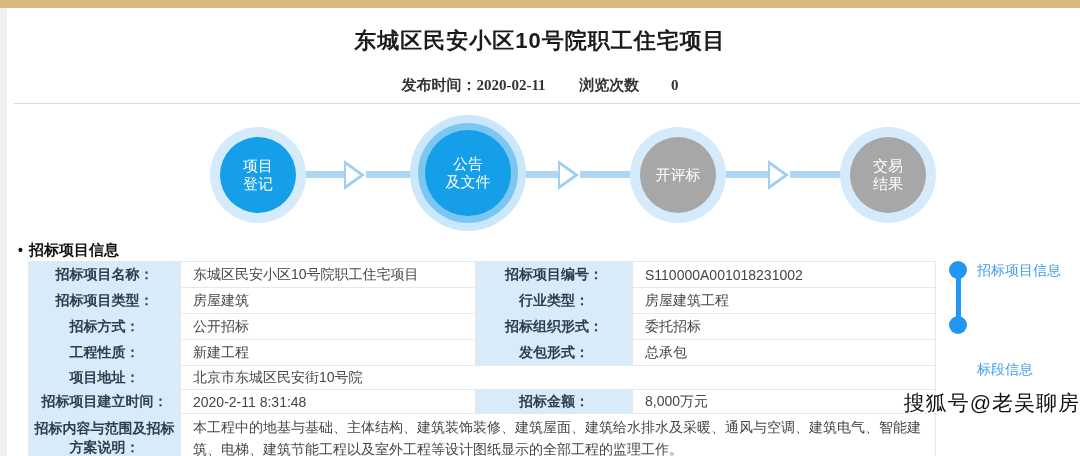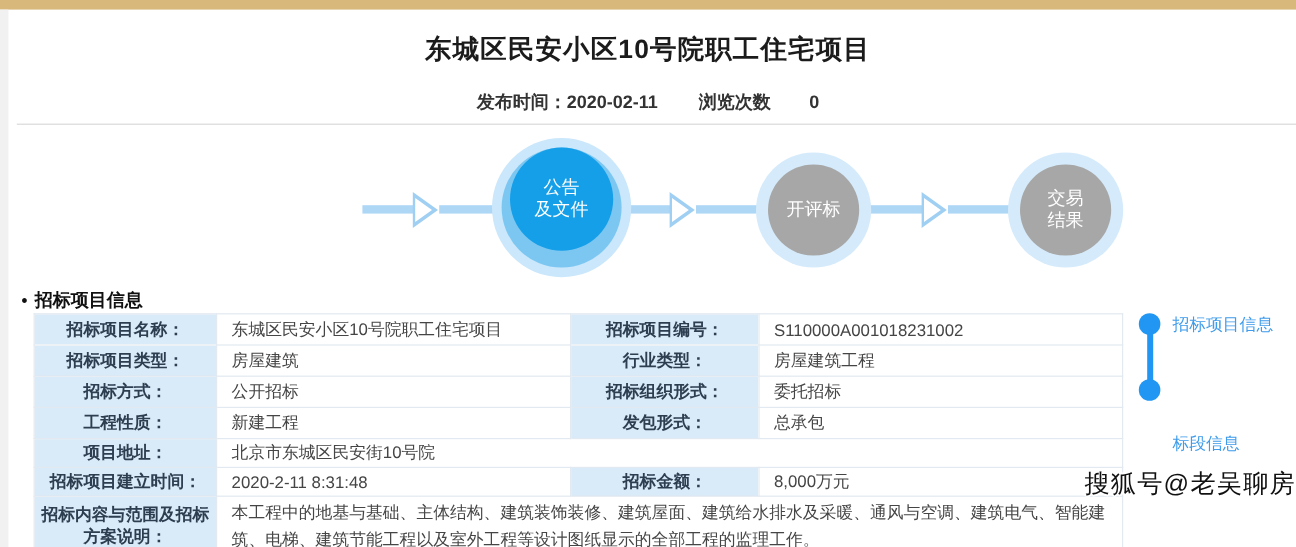--- a/index.html
+++ b/index.html
@@ -8,32 +8,32 @@
     background:#ffffff;font-family:"Liberation Sans","DejaVu Sans",sans-serif;
   }
   
   .topbar{position:absolute;left:0;top:0;width:1080px;height:8px;background:#d9b87c;}
   .left-strip{position:absolute;left:0;top:8px;width:7px;height:448px;background:#f1f1f1;}
 
   
   .title{position:absolute;left:0;top:26px;width:1080px;margin:0;
     text-align:center;font-size:22px;font-weight:bold;color:#1b1b1b;letter-spacing:1px;}
   .meta{position:absolute;left:0;top:76px;width:1080px;text-align:center;
-    font-size:15px;font-weight:bold;color:#333;}
+    font-size:15px;font-weight:bold;color:#333;font-family:Liberation Serif, serif;}
   .meta .views-lbl{margin-left:30px;}
   .meta .views-val{margin-left:28px;}
   .divider{position:absolute;left:14px;top:103px;width:1066px;height:1px;background:#d9d9d9;}
 
   
   .flow{position:absolute;left:0;top:0;width:1080px;height:456px;pointer-events:none;}
   .node{position:absolute;pointer-events:auto;}
   .halo{width:100%;height:100%;border-radius:50%;background:#d5ebfb;
     display:flex;align-items:center;justify-content:center;}
   .mid{width:100px;height:100px;border-radius:50%;background:#7cc7f2;
-    display:flex;align-items:flex-start;justify-content:center;}
+    display:flex;align-items:center;justify-content:center;}
   .core{border-radius:50%;display:flex;flex-direction:column;align-items:center;justify-content:center;
     color:#fff;font-size:15px;line-height:18px;text-align:center;}
   .core .l{display:block;}
   .n1{left:210px;top:127px;width:96px;height:96px;}
   .n1 .core{width:76px;height:76px;background:#159fe9;}
   .n2{left:410px;top:115px;width:116px;height:116px;}
   .n2 .halo{background:#cbe7fb;}
   .n2 .core{width:86px;height:86px;background:#159fe9;}
   .n3{left:630px;top:127px;width:96px;height:96px;}
   .n3 .core{width:76px;height:76px;background:#a7a7a7;}
@@ -110,20 +110,28 @@
   <div class="cline s1a"></div>
   <div class="cline s1b"></div>
   <div class="cline s2a"></div>
   <div class="cline s2b"></div>
   <div class="cline s3a"></div>
   <div class="cline s3b"></div>
   <div class="tri t1"></div>
   <div class="tri t2"></div>
   <div class="tri t3"></div>
 
+  <div class="node n1">
+    <div class="halo">
+      <div class="core">
+        <span class="l">项目</span>
+        <span class="l">登记</span>
+      </div>
+    </div>
+  </div>
 
   <div class="node n2">
     <div class="halo">
       <div class="mid">
         <div class="core">
           <span class="l">公告</span>
           <span class="l">及文件</span>
         </div>
       </div>
     </div>

